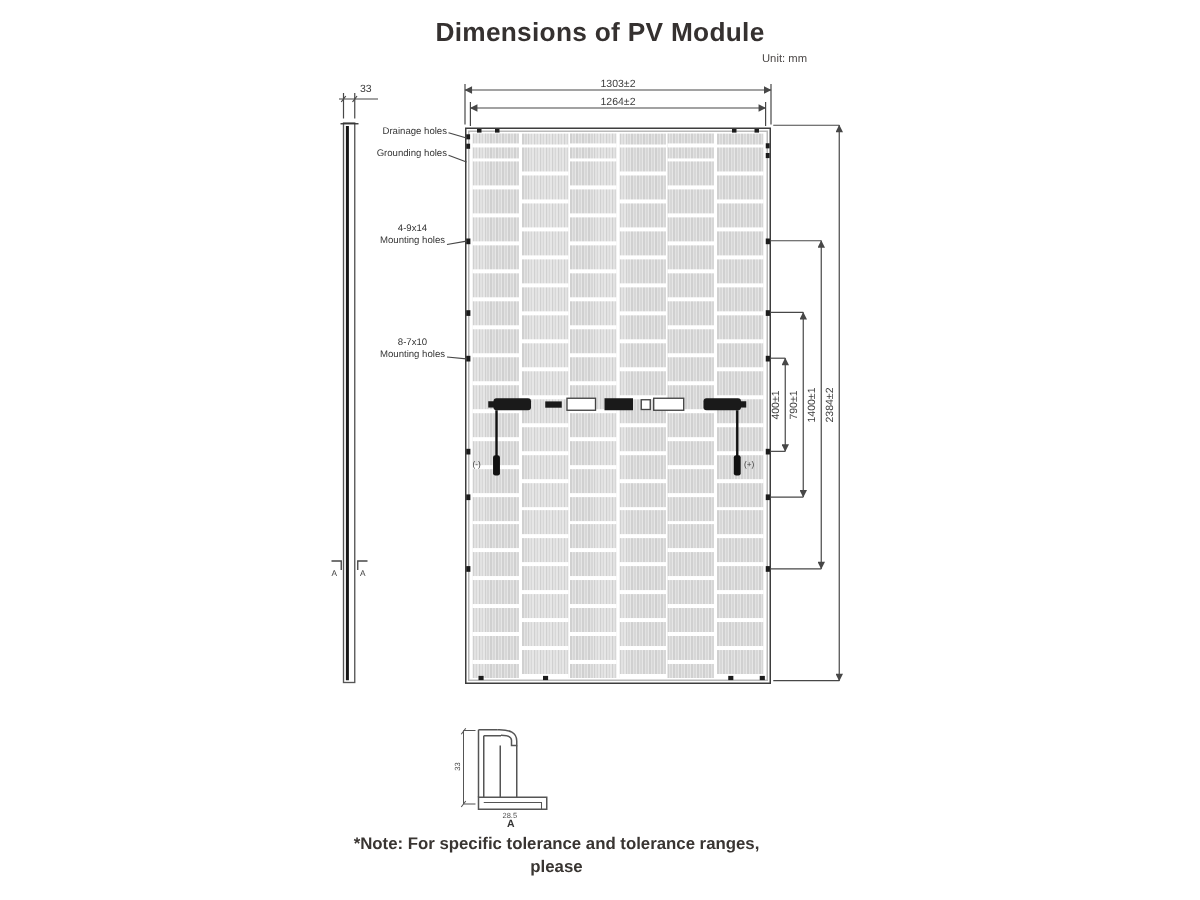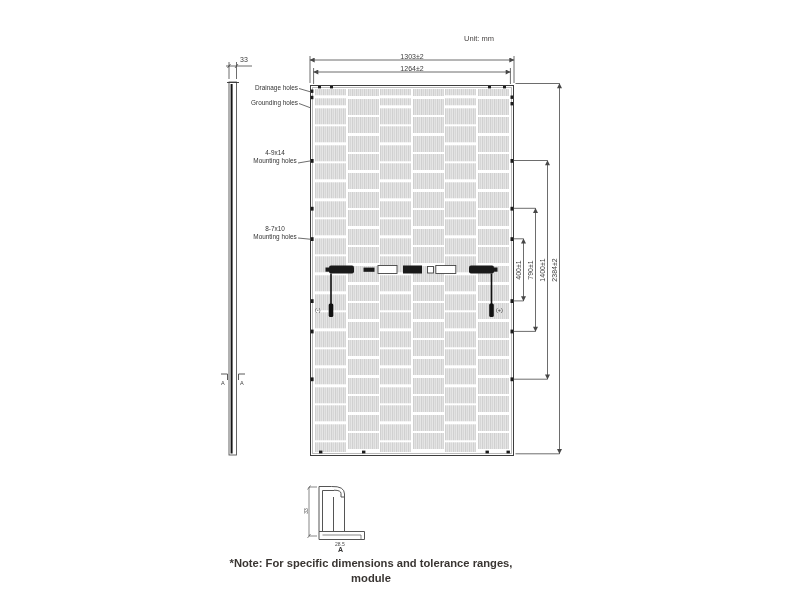--- a/index.html
+++ b/index.html
@@ -1,21 +1,21 @@
 <!DOCTYPE html>
 <html><head>
 <meta charset="utf-8">
 <style>
   html,body{margin:0;padding:0;background:#fff;}
   .canvas{position:relative;width:800px;height:600px;background:#ffffff;overflow:hidden;
           font-family:"Liberation Sans",sans-serif;color:#3a3632;}
   .abs{position:absolute;}
   .title{top:11px;left:50%;transform:translateX(-50%);font-size:17.5px;font-weight:bold;
          letter-spacing:.2px;color:#353130;white-space:nowrap;}
-  .unit{top:34px;left:464px;font-size:7.5px;color:#4a4645;}
+  .unit{top:34px;left:508px;font-size:7.5px;color:#4a4645;}
   .dimtext{font-size:7px;color:#3c3c3c;white-space:nowrap;}
   .dimtext.h{transform:translateX(-50%);}
   .dimtext.v{transform:translate(-50%,-50%) rotate(-90deg);}
   .tiny{font-size:5.5px;color:#3c3c3c;white-space:nowrap;}
   .micro{font-size:5px;color:#4a4a4a;white-space:nowrap;}
   .leaderlabel{font-size:6.4px;color:#353535;white-space:nowrap;line-height:8px;}
   .r{text-align:right;}
   .c{text-align:center;}
   
   .panel{left:310px;top:85px;width:204px;height:371px;border:1.5px solid #3d3d3d;
@@ -27,20 +27,21 @@
         repeating-linear-gradient(90deg,#d0d0d0 0 1px,#e2e2e2 1px 2px,#d7d7d7 2px 3px,#e6e6e6 3px 4px);}
   .col.off{background-position:0 9.3px,0 0;}
   .note{left:222px;top:556px;width:298px;text-align:center;font-size:11.2px;font-weight:600;
         line-height:15px;color:#393532;}
 </style>
 </head>
 <body>
 
 <div class="canvas">
 
+  <div class="abs title">Dimensions of PV Module</div>
   <div class="abs unit">Unit: mm</div>
 
   <div class="abs panel">
     <div class="panel-inner"></div>
     <div class="cells">
       <div class="col off"></div>
       <div class="col"></div>
       <div class="col off"></div>
       <div class="col"></div>
       <div class="col off"></div>
@@ -198,16 +199,16 @@
   <div class="abs tiny" style="left:496px;top:307px;">(+)</div>
 
   <div class="abs tiny" style="left:221px;top:380px;">A</div>
   <div class="abs tiny" style="left:240px;top:380px;">A</div>
 
   <div class="abs micro" style="left:303px;top:508px;transform:rotate(-90deg);">33</div>
   <div class="abs micro" style="left:335px;top:540.5px;">28.5</div>
   <div class="abs" style="left:338px;top:546px;font-size:7px;font-weight:600;color:#333;">A</div>
 
   <div class="abs note">
-    <div>*Note: For specific dimensions and tolerance ranges, module</div>
+    <div>*Note: For specific tolerance and tolerance ranges, please</div>
   </div>
 
 </div>
 
 </body></html>

